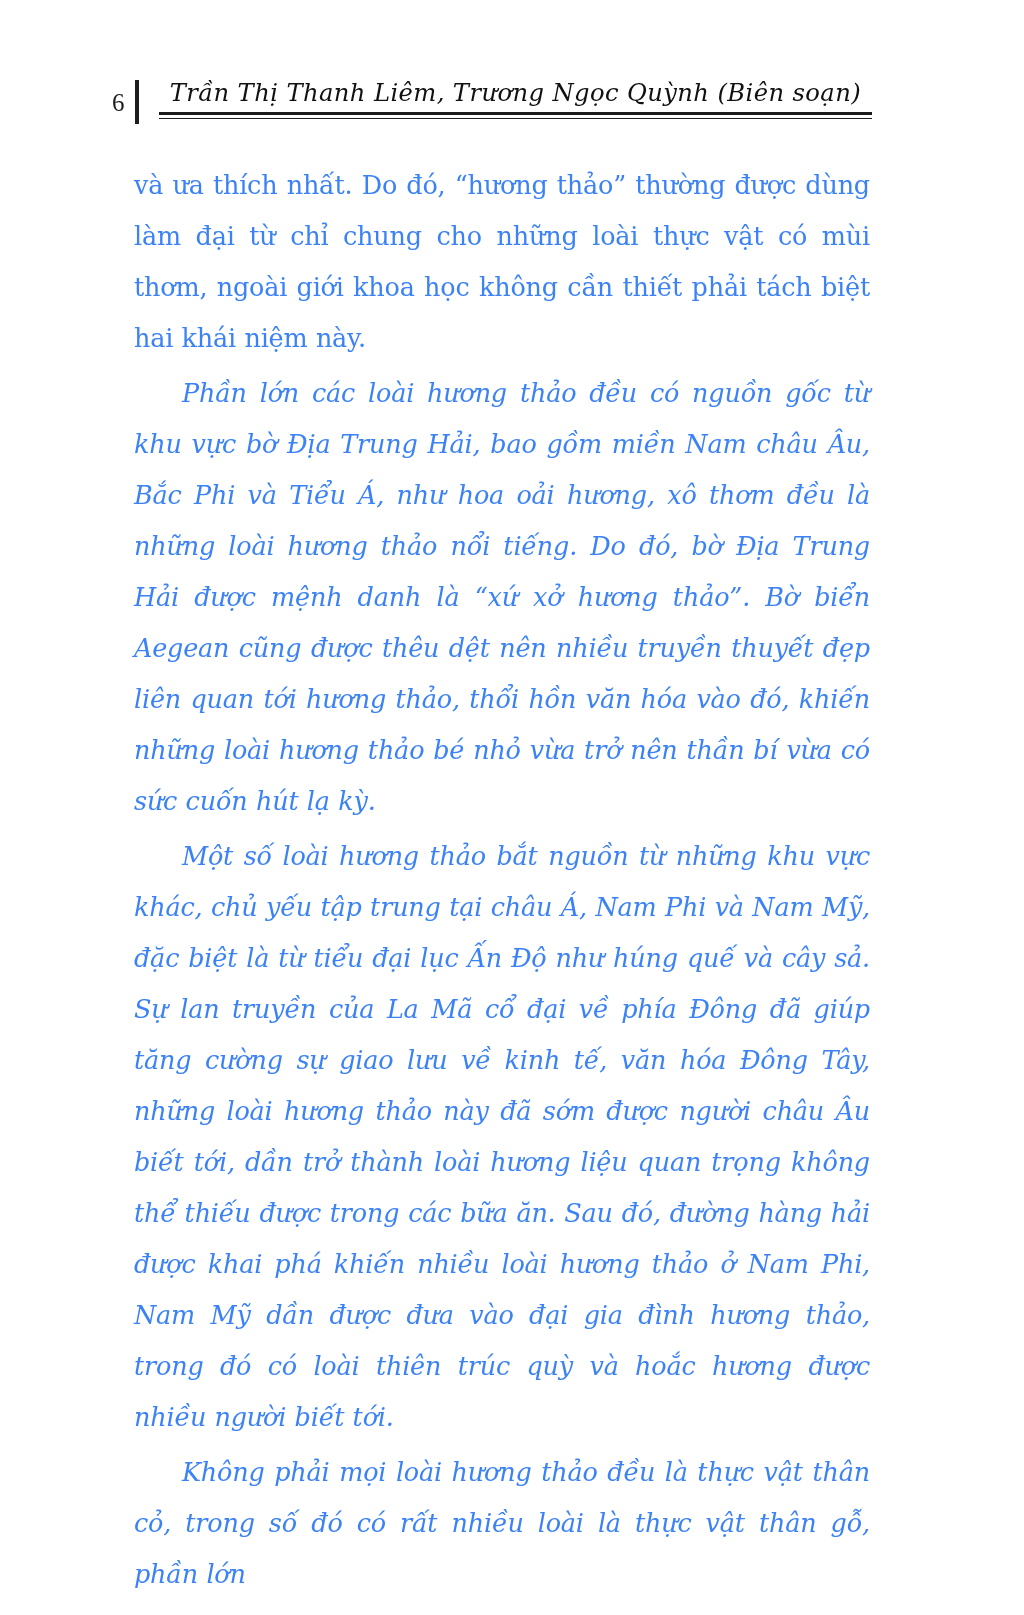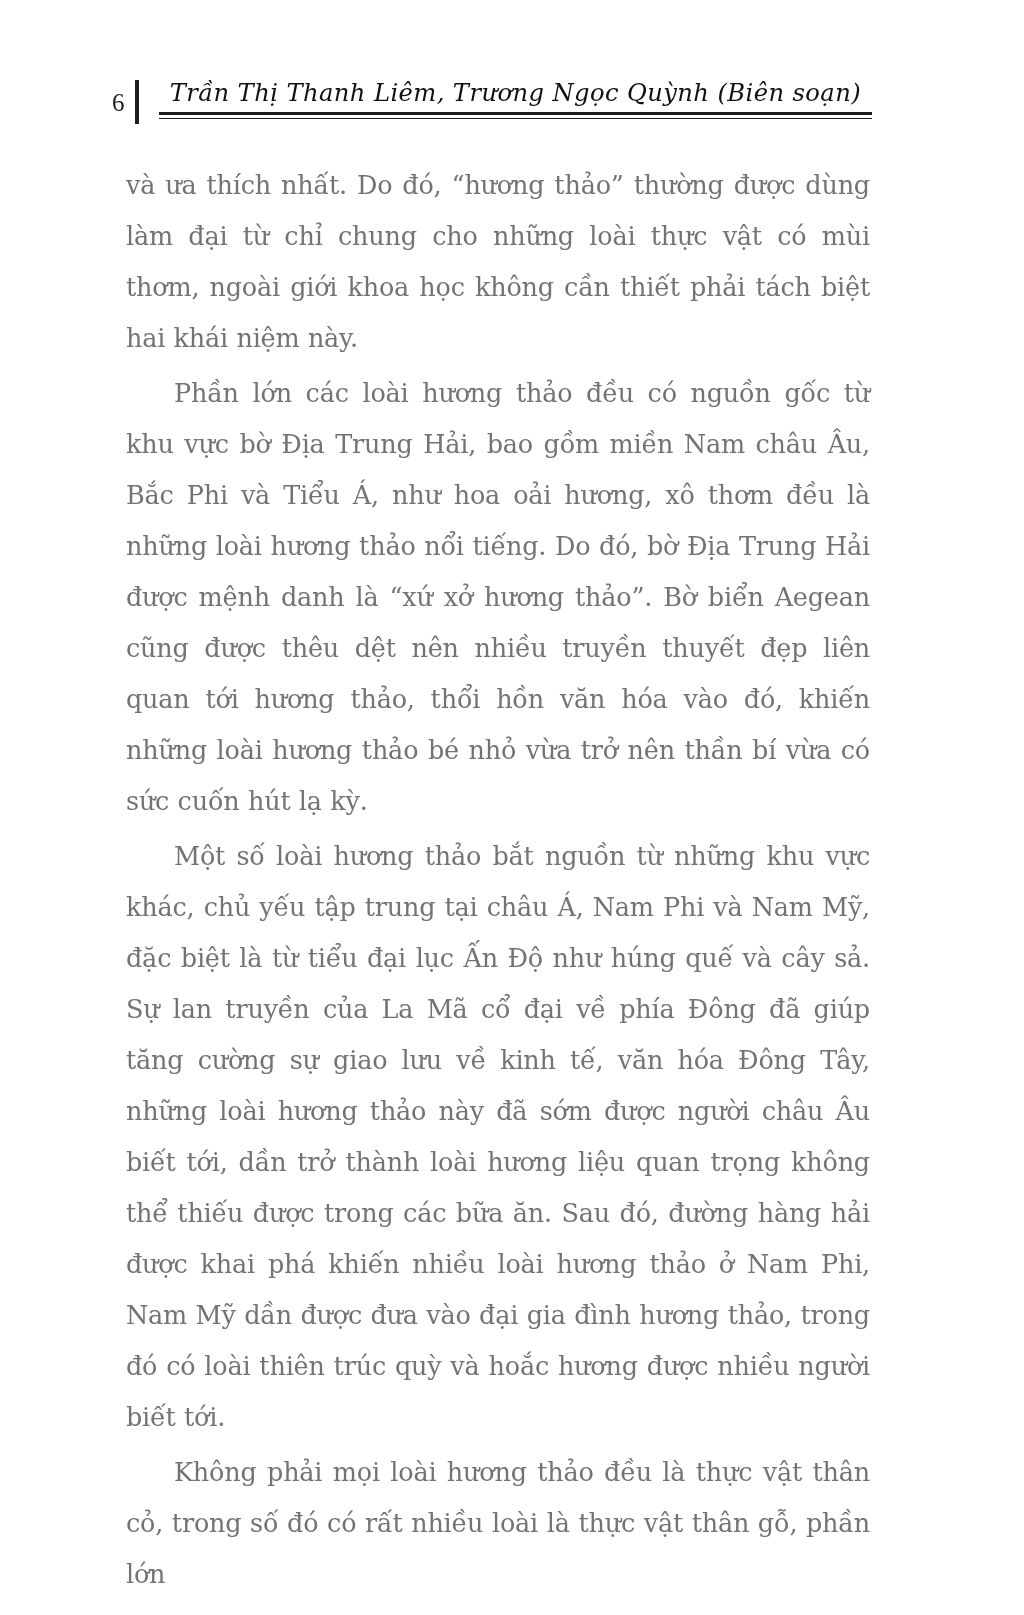--- a/index.html
+++ b/index.html
@@ -76,32 +76,33 @@
   }
 
   
   .content {
     position: absolute;
     left: 118px;
     top: 160px;
     width: 752px;
   }
   p.body {
-    margin: 0 0 4px 8px;
+    margin: 0 0 4px 16px;
     font-family: "DejaVu Serif", serif;
     font-size: 25.5px;
     line-height: 51px;
     text-align: justify;
     text-justify: inter-word;
-    color: #737373;
+    color: #3b82f6;
     letter-spacing: -0.2px;
     word-spacing: 0.5px;
   }
   p.body.indent {
     text-indent: 48px;
+    font-style: italic;
   }
   h2.heading {
     margin: 14px 0 2px 0;
     font-family: "DejaVu Serif", serif;
     font-weight: bold;
     font-size: 25.5px;
     line-height: 50px;
     text-indent: 46px;
     color: #080808;
     letter-spacing: -0.1px;

